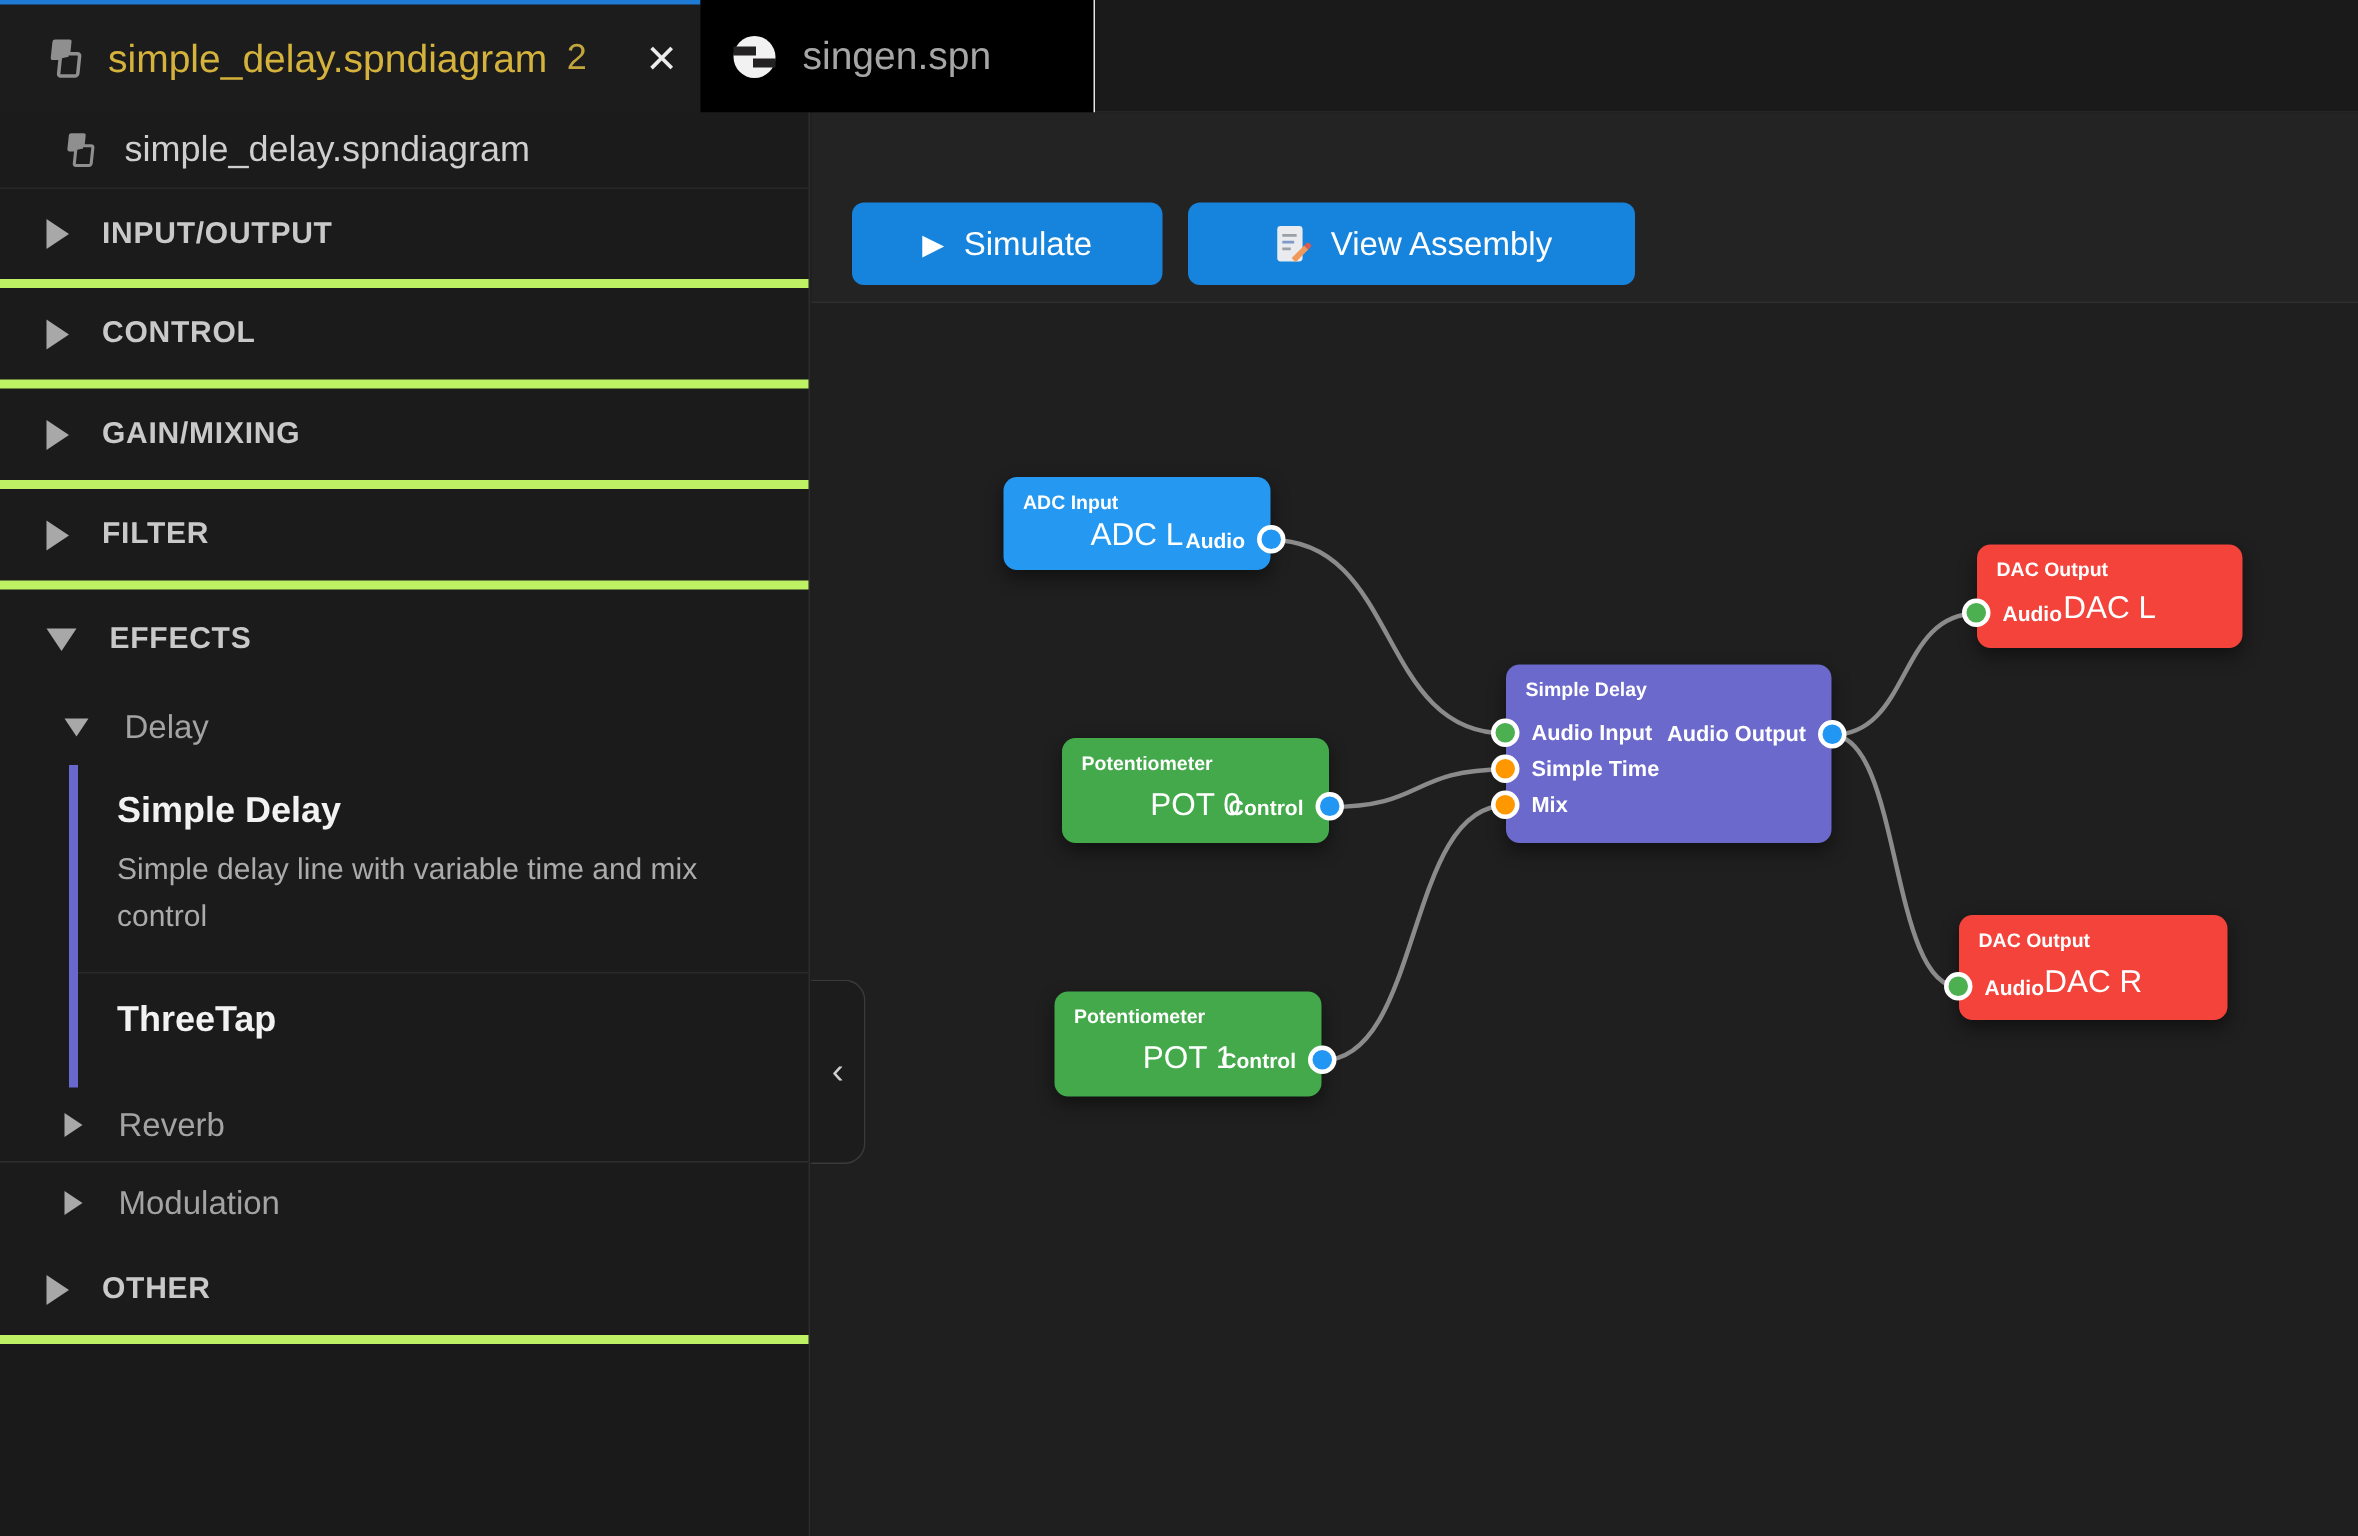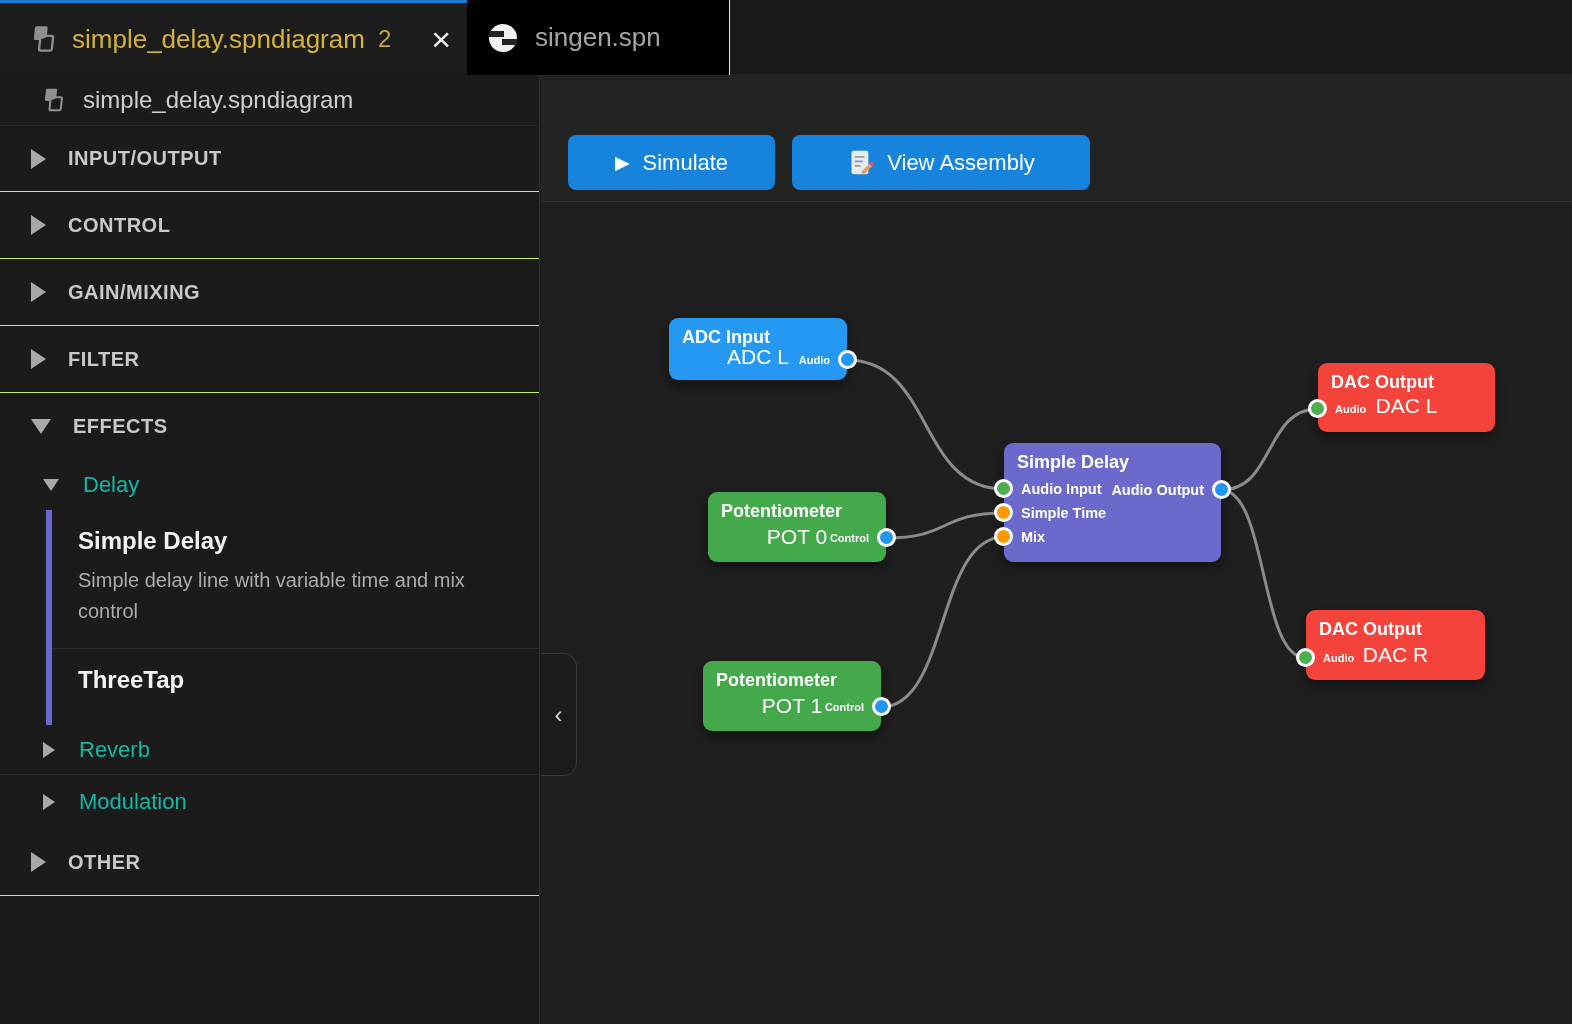--- a/index.html
+++ b/index.html
@@ -31,34 +31,34 @@
   
   .left-col {
     position:absolute; left:0; top:75px; width:540px; height:949px;
     background:#1b1b1b; border-right:1px solid #2d2d2d; display:flex; flex-direction:column;
   }
   .breadcrumb { height:50px; display:flex; align-items:center; padding-left:38px; }
   .breadcrumb-label { color:#cfcfcf; font-size:24px; margin-left:15px; }
 
   .cat {
     height:67px; display:flex; align-items:center; gap:22px;
-    padding-left:31px; border-bottom:1px solid #bef264; cursor:pointer;
+    padding-left:31px; border-bottom:6px solid #bef264; cursor:pointer;
   }
   .cat.first { border-top:1px solid #282828; }
   .cat.expanded { border-bottom:none; }
   .cat-label { color:#c9c9c9; font-size:20px; font-weight:bold; letter-spacing:.5px; }
 
   .tri { width:0; height:0; border-style:solid; flex:0 0 auto; }
   .tri.right { border-width:10px 0 10px 15px; border-color:transparent transparent transparent #a8a8a8; }
   .tri.down  { border-width:15px 10px 0 10px; border-color:#a8a8a8 transparent transparent transparent; }
   .tri.sm.right { border-width:8px 0 8px 12px; }
   .tri.sm.down  { border-width:12px 8px 0 8px; }
 
   .group-row { height:50px; display:flex; align-items:center; gap:24px; padding-left:43px; cursor:pointer; }
-  .group-label { color:#14b8a6; font-size:22px; }
+  .group-label { color:#a3a3a3; font-size:22px; }
   .group-row.tail { height:54px; }
 
   .palette-items { margin-left:46px; border-left:6px solid var(--item-accent,#6968cf); }
   .palette-item { padding:17px 30px 21px 26px; cursor:grab; }
   .palette-item + .palette-item { border-top:1px solid #2a2a2a; }
   .item-title { color:#f2f2f2; font-size:24px; font-weight:bold; margin-bottom:10px; }
   .item-desc { color:#ababab; font-size:20px; line-height:1.55; max-width:430px; }
 
   .sidebar-footer { flex:1; background:#1a1a1a; }
 
@@ -90,31 +90,31 @@
 
   
   .canvas { position:relative; flex:1; background:#1f1f1f; overflow:hidden; }
   .wires { position:absolute; left:0; top:0; width:100%; height:100%; }
   .wires path { stroke:var(--wire,#8b8b8b); stroke-width:3; fill:none; stroke-linecap:round; }
 
   .node {
     position:absolute; border-radius:9px; box-shadow:0 5px 12px rgba(0,0,0,.45);
     color:#fff; cursor:grab;
   }
-  .node-title { position:absolute; left:13px; top:9px; font-size:18px; font-weight:bold; }
+  .node-title { position:absolute; left:13px; top:9px; font-size:13px; font-weight:bold; }
   .node-value {
     position:absolute; left:50%; transform:translate(-50%,-50%);
     font-size:21px; white-space:nowrap;
   }
   .port {
     position:absolute; width:19px; height:19px; border:3px solid #fff; border-radius:50%;
     cursor:crosshair; z-index:5;
   }
   .port-label {
-    position:absolute; transform:translateY(-50%); font-size:11px; font-weight:bold;
+    position:absolute; transform:translateY(-50%); font-size:14px; font-weight:bold;
     white-space:nowrap;
   }
   .node.multi .port-label { font-size:14.5px; }
 
   .icon { flex:0 0 auto; }
 </style>
 </head>
 <body>
 
 <div class="tabstrip">

